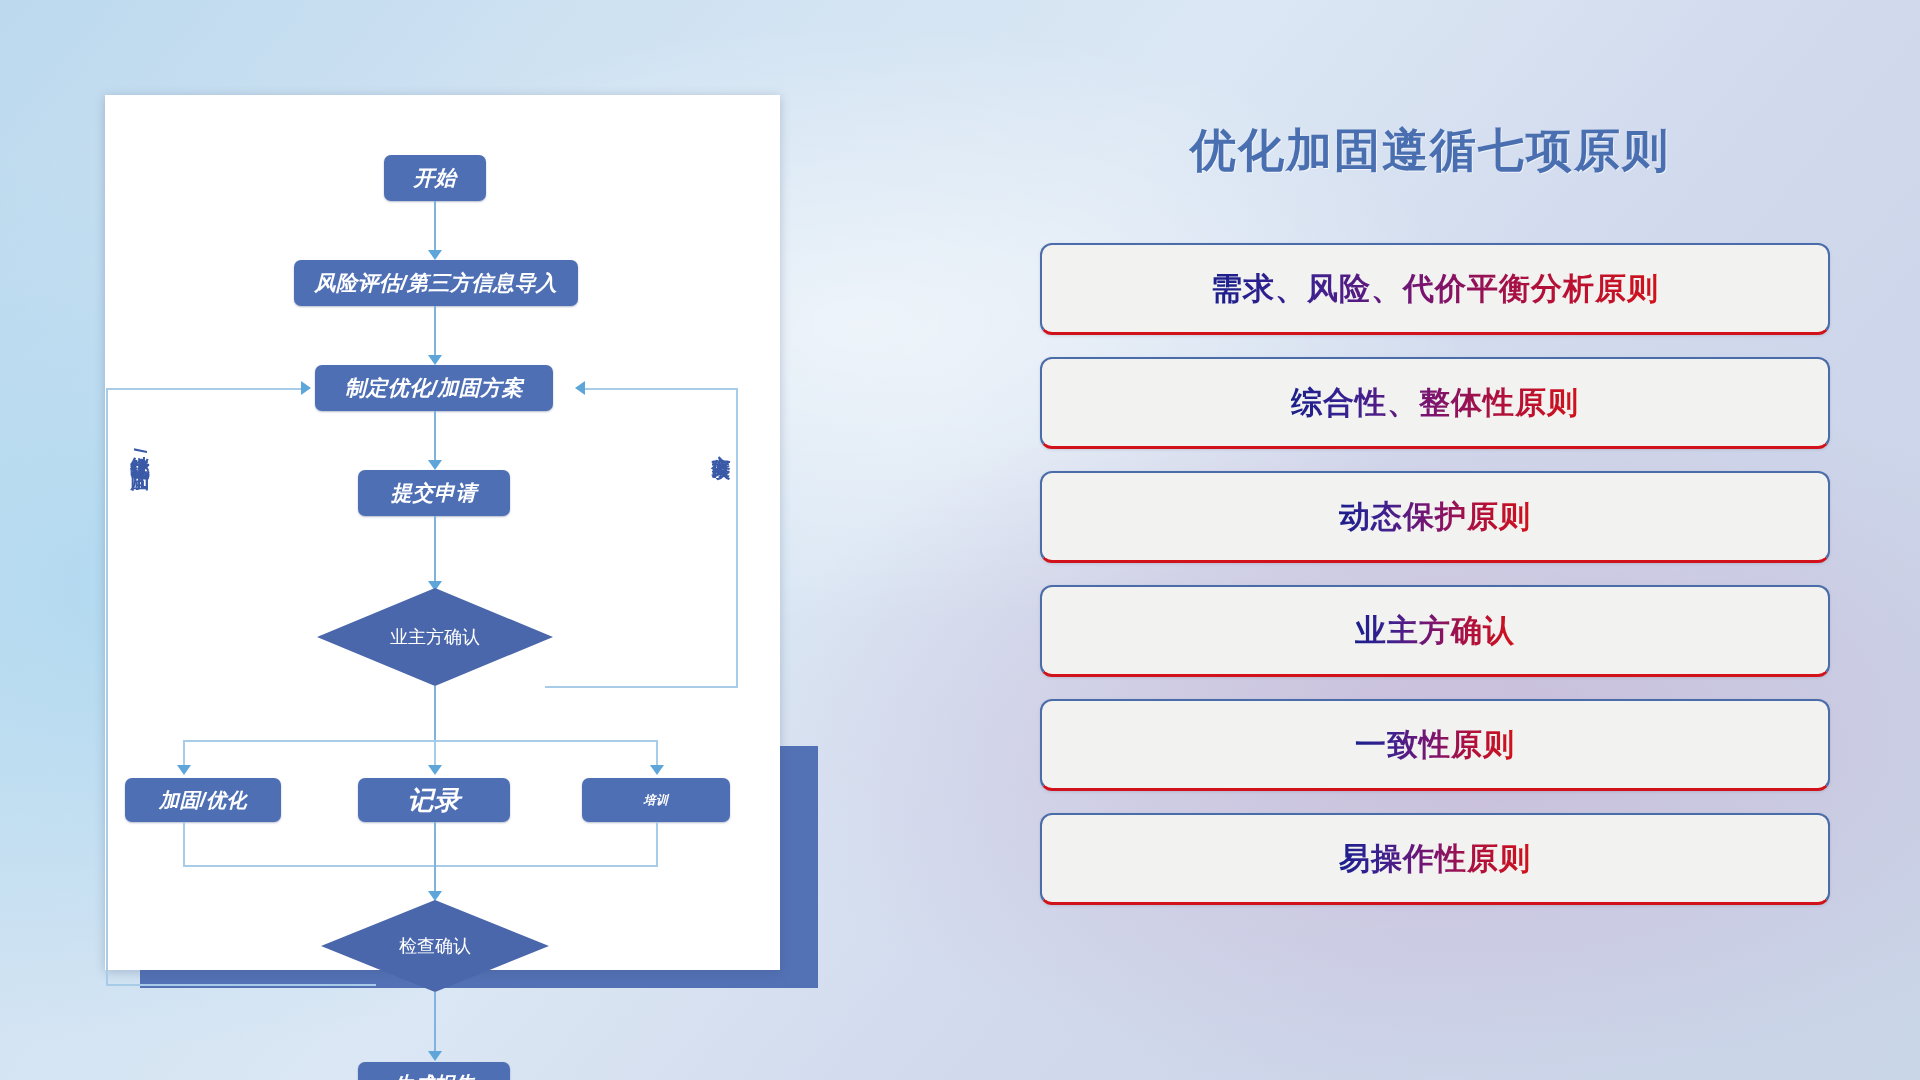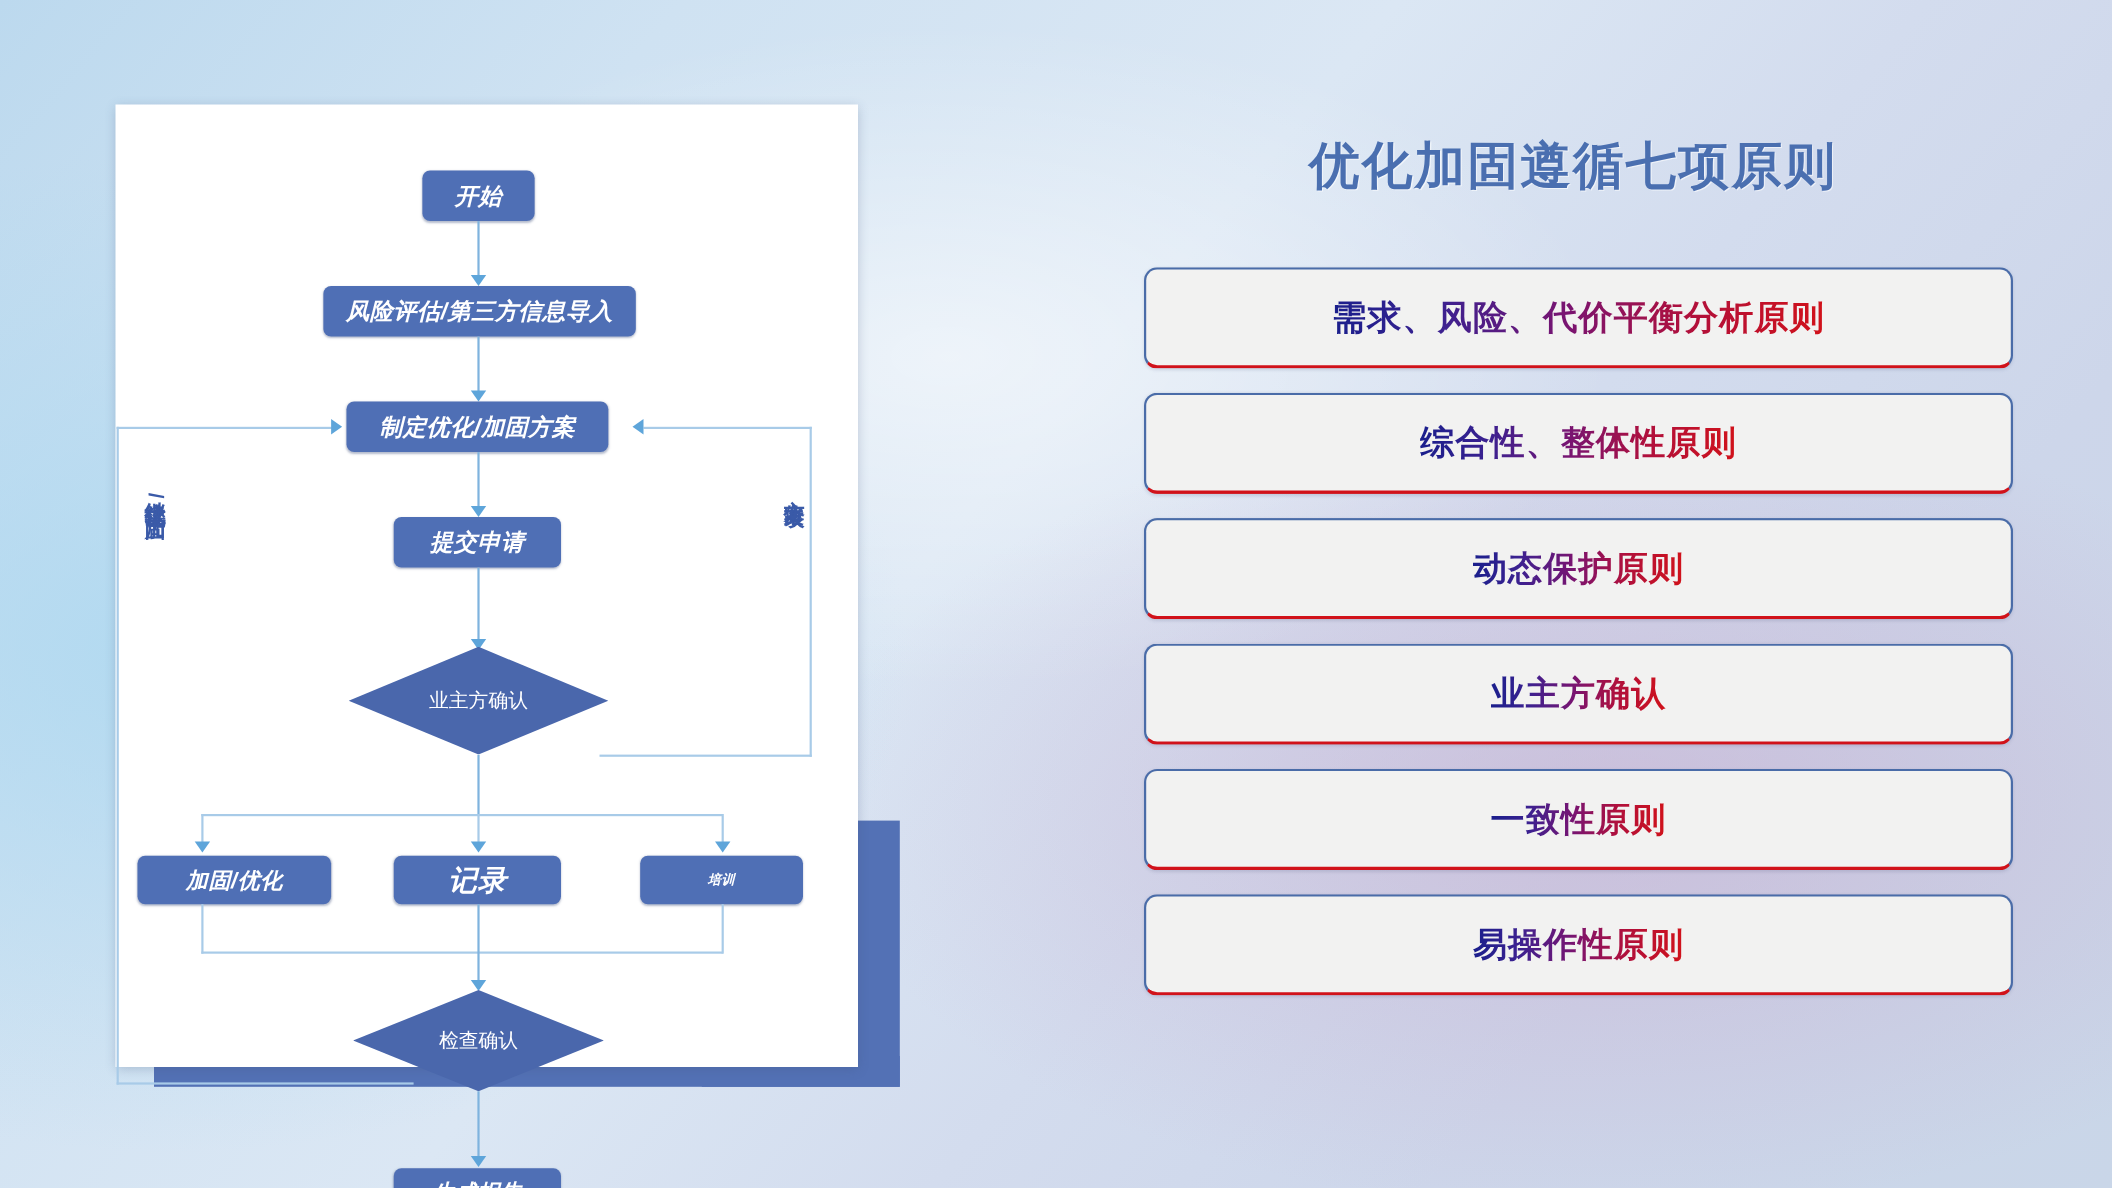--- a/index.html
+++ b/index.html
@@ -185,21 +185,21 @@
 
     <div class="ln lnv lnthin" style="left:78px; top:645px; height:29px;"></div>
     <div class="arw" style="left:72px; top:670px;"></div>
 
     <div class="ln lnv lnthin" style="left:329px; top:645px; height:29px;"></div>
     <div class="arw" style="left:323px; top:670px;"></div>
 
     <div class="ln lnv lnthin" style="left:551px; top:645px; height:29px;"></div>
     <div class="arw" style="left:545px; top:670px;"></div>
 
-    <div class="node" style="left:20px; top:683px; width:176px; height:44px; font-size:20px;">
+    <div class="node" style="left:20px; top:683px; width:156px; height:44px; font-size:20px;">
       <span>加固/优化</span>
     </div>
 
     <div class="node" style="left:253px; top:683px; width:152px; height:44px; font-size:26px;">
       <span>记录</span>
     </div>
 
     <div class="node" style="left:477px; top:683px; width:148px; height:44px; font-size:12px;">
       <span>培训</span>
     </div>

